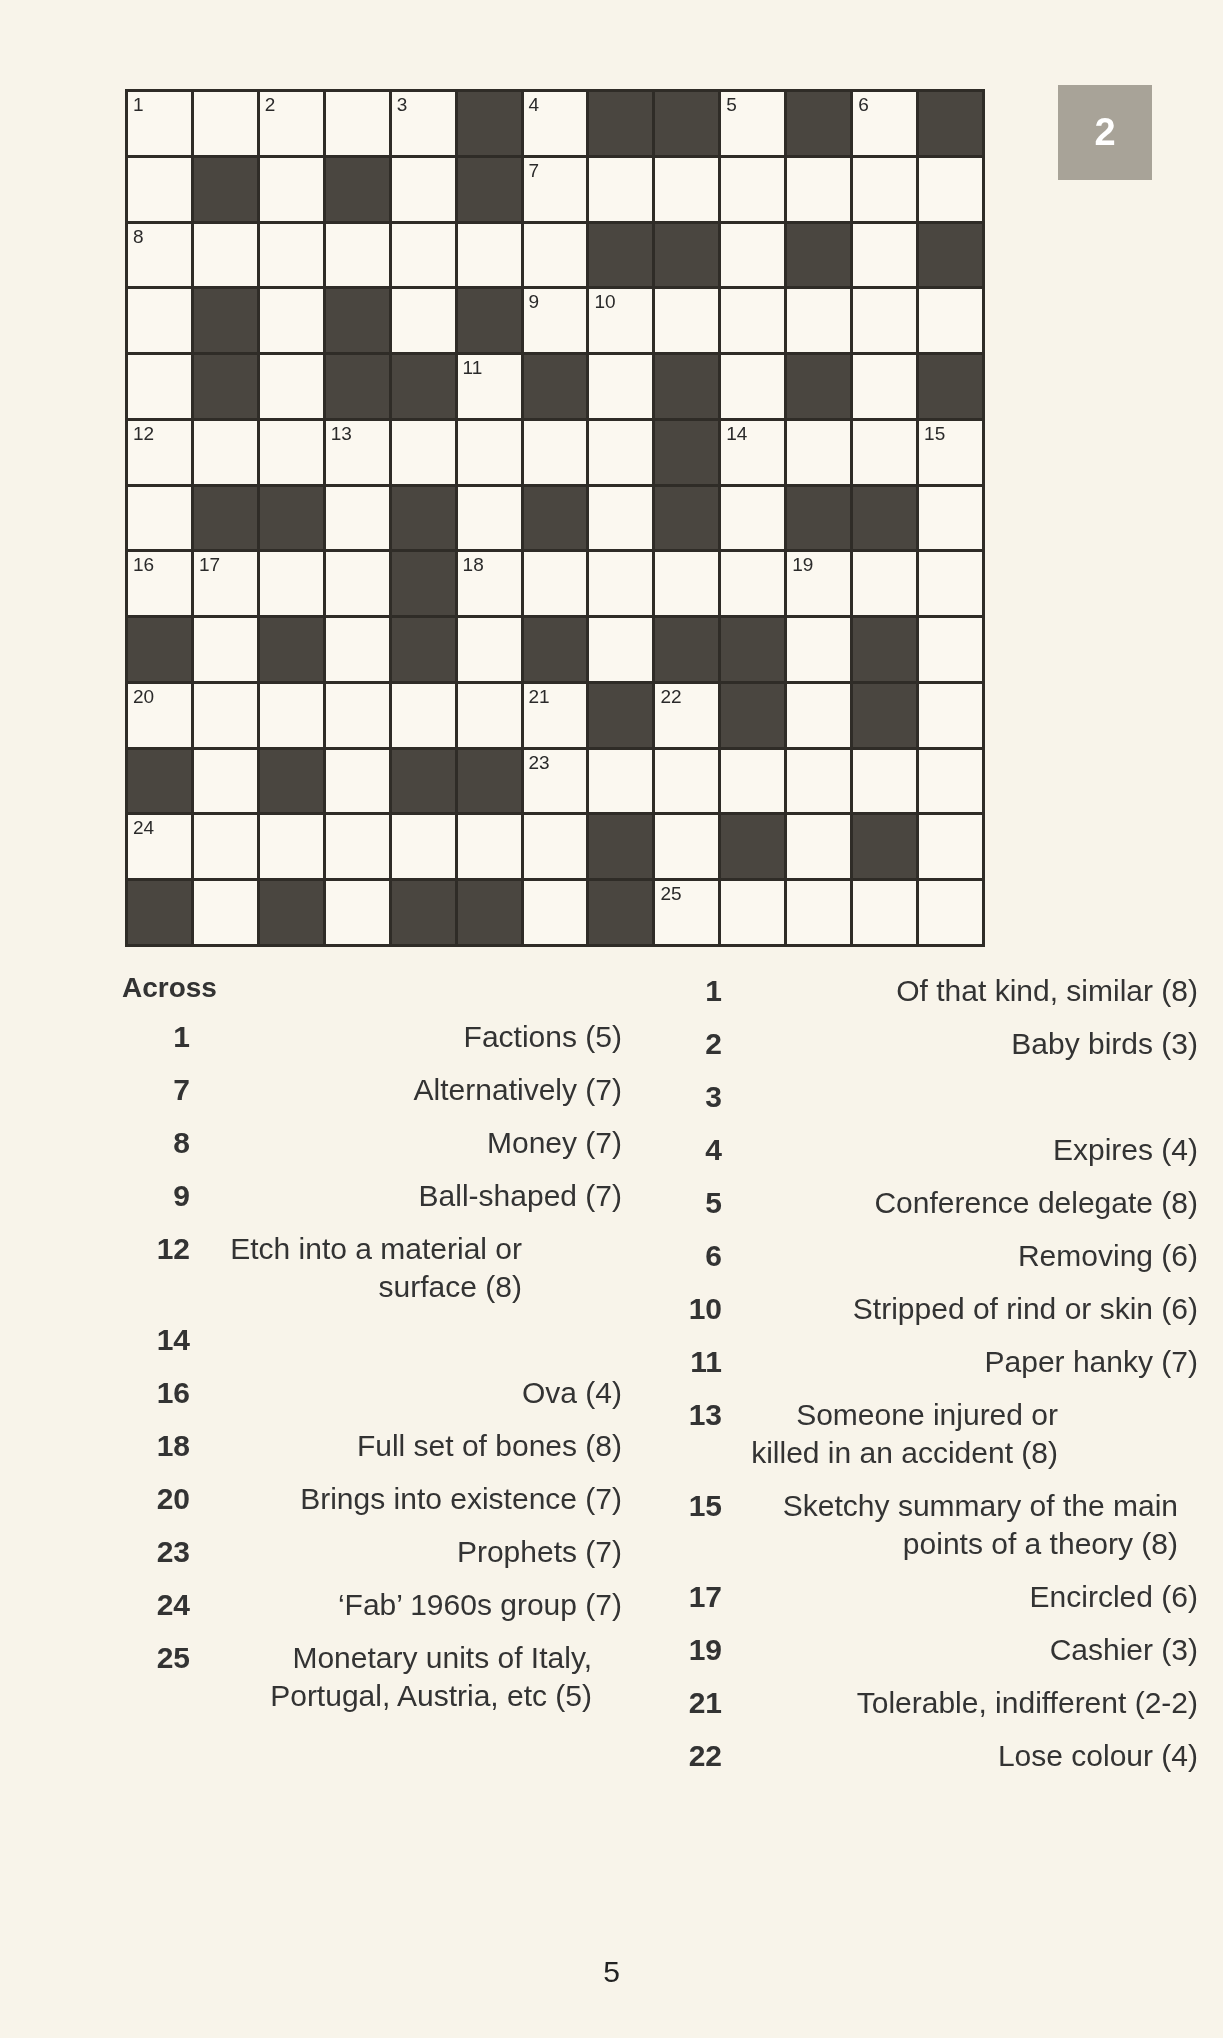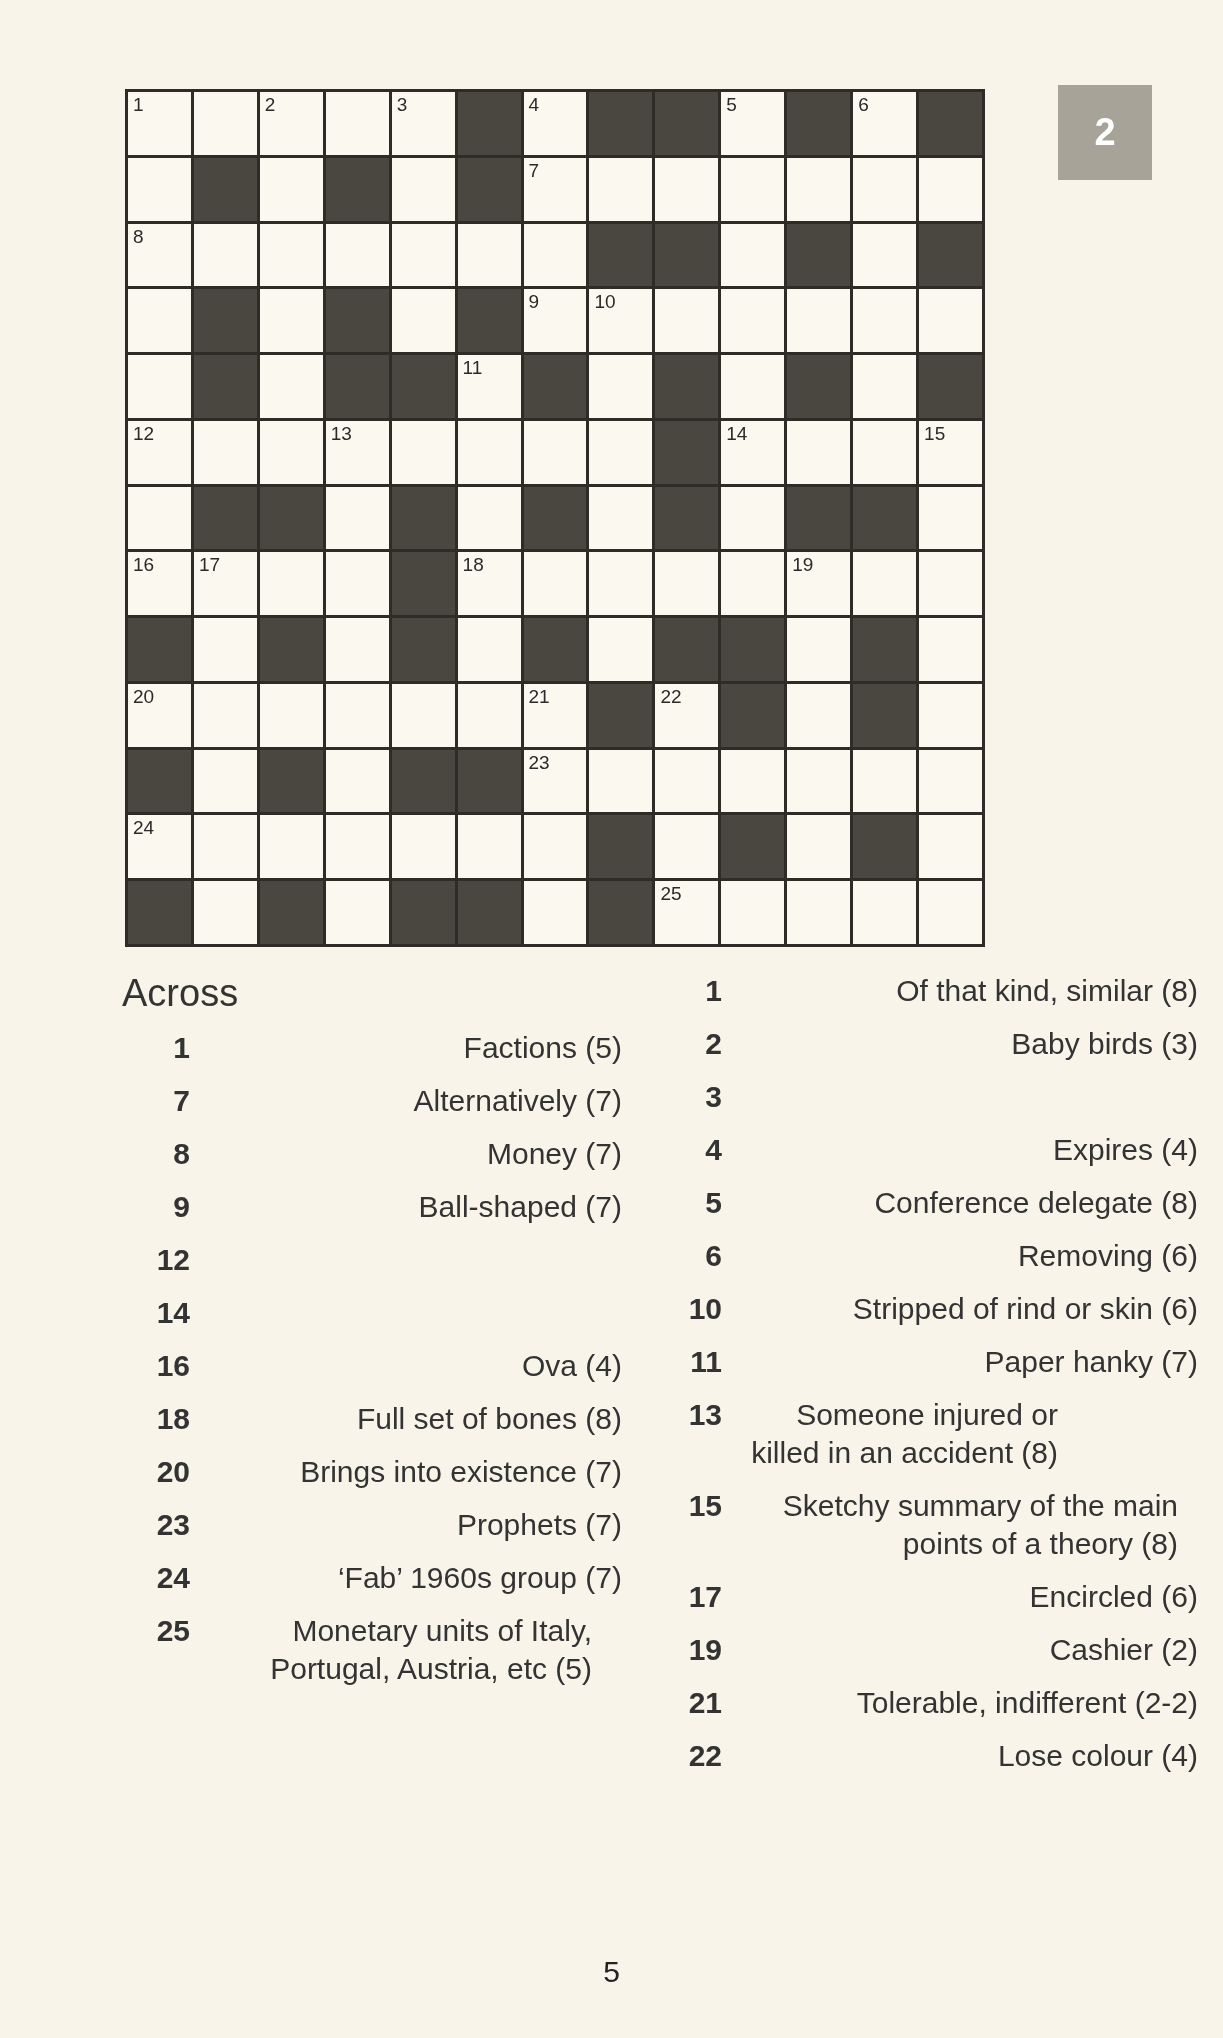--- a/index.html
+++ b/index.html
@@ -32,21 +32,21 @@
   #chapter-tab {
     position: absolute; left: 1058px; top: 85px;
     width: 94px; height: 95px;
     background: #a8a398;
     color: #fff; font-weight: bold; font-size: 38px;
     display: flex; align-items: center; justify-content: center;
   }
   .clue-col { position: absolute; top: 972px; }
   #across-col { left: 122px; width: 500px; }
   #down-col { left: 658px; width: 540px; }
-  .clue-heading { font-weight: normal; font-size: 38px; margin: 0 0 14px 0; color: #333; }
+  .clue-heading { font-weight: bold; font-size: 28px; margin: 0 0 14px 0; color: #333; }
   .clue {
     display: flex; font-size: 30px; line-height: 38px;
     margin-bottom: 15px; color: #333;
   }
   .clue .cnum { width: 68px; text-align: right; font-weight: bold; padding-right: 18px; flex-shrink: 0; }
   .clue .ctext { flex: 1; text-align: right; }
   #down-col .clue .cnum { width: 64px; }
   #page-number {
     position: absolute; left: 0; width: 1223px; top: 1955px;
     text-align: center; font-size: 30px; color: #222;
@@ -293,20 +293,21 @@
     <div class="clue">
         <span class="cnum">8</span>
         <span class="ctext">Money (7)</span>
       </div>
     <div class="clue">
         <span class="cnum">9</span>
         <span class="ctext">Ball-shaped (7)</span>
       </div>
     <div class="clue" style="width:400px">
         <span class="cnum">12</span>
+        <span class="ctext">Etch into a material or surface (8)</span>
       </div>
     <div class="clue">
         <span class="cnum">14</span>
       </div>
     <div class="clue">
         <span class="cnum">16</span>
         <span class="ctext">Ova (4)</span>
       </div>
     <div class="clue">
         <span class="cnum">18</span>
@@ -371,21 +372,21 @@
     <div class="clue" style="width:520px">
         <span class="cnum">15</span>
         <span class="ctext">Sketchy summary of the main points of a theory (8)</span>
       </div>
     <div class="clue">
         <span class="cnum">17</span>
         <span class="ctext">Encircled (6)</span>
       </div>
     <div class="clue">
         <span class="cnum">19</span>
-        <span class="ctext">Cashier (2)</span>
+        <span class="ctext">Cashier (3)</span>
       </div>
     <div class="clue">
         <span class="cnum">21</span>
         <span class="ctext">Tolerable, indifferent (2-2)</span>
       </div>
     <div class="clue">
         <span class="cnum">22</span>
         <span class="ctext">Lose colour (4)</span>
       </div>
   </div>

